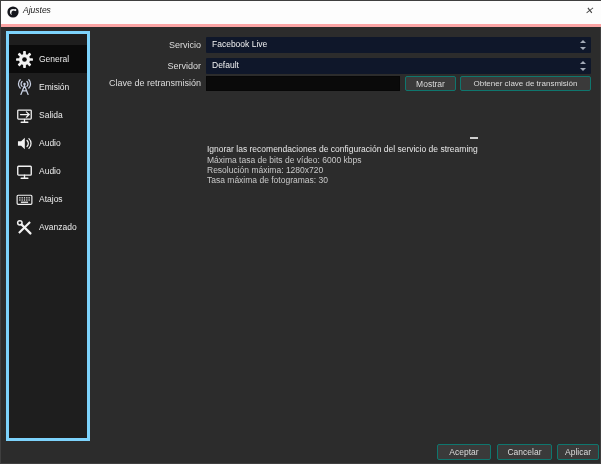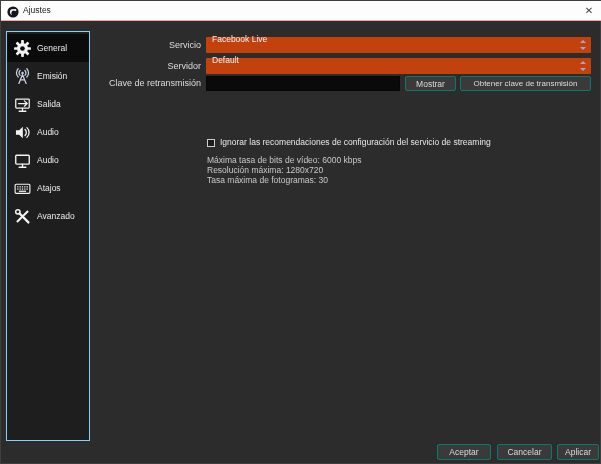--- a/index.html
+++ b/index.html
@@ -7,66 +7,66 @@
   body {
     font-family:"Liberation Sans", sans-serif;
     background:#2c2c2c;
     position:relative;
     overflow:hidden;
   }
   .window { position:absolute; inset:0; border:1px solid #3f3f3f; }
 
   
   .titlebar {
-    position:absolute; left:0; top:0; width:601px; height:20px;
-    background:#fdfdfd; border-bottom:1px solid #fca5a5;
-    display:flex; align-items:center;
+    position:absolute; left:0; top:0; width:601px; height:26px;
+    background:#fdfdfd; border-bottom:3px solid #fca5a5;
+    display:flex; align-items:center;font-style:italic;
   }
   .titlebar .logo { position:absolute; left:6px; top:3px; width:12px; height:12px; }
   .titlebar .title { position:absolute; left:22px; top:0; height:18px; line-height:18px;
     font-size:8.5px; color:#1a1a1a; }
   .close-btn { position:absolute; right:0; top:0; width:26px; height:18px;
     display:flex; align-items:center; justify-content:center;
     font-size:10px; color:#444; cursor:default; }
 
   
   .sidebar {
     position:absolute; left:5px; top:30px; width:84px; height:410px;
-    background:#1e1e1e; border:1px solid #7dd3fc; padding-top:2px;
+    background:#1e1e1e; border:3px solid #7dd3fc; padding-top:11px;
   }
   .side-item { height:28px; display:flex; align-items:center; padding-left:3px; }
   .side-item.highlight { background:#0b0b0b; }
   .side-item .ico { width:24px; height:22px; display:flex; align-items:center; justify-content:center; flex:0 0 24px; }
   .side-item .lbl { font-size:8.5px; color:#ececec; margin-left:3px; white-space:nowrap; }
 
   
   .flabel { position:absolute; left:40px; width:160px; text-align:right;
     font-size:9px; color:#dedede; }
   .combo {
     position:absolute; left:205px; width:385px; height:16px;
-    background:#c2410c; border-radius:1px; color:#f2f2f2; font-size:8.5px;
-    display:flex; align-items:center; padding:0 16px 12px 6px;
+    background:#0f172a; border-radius:1px; color:#f2f2f2; font-size:8.5px;
+    display:flex; align-items:flex-end; padding:0 16px 4px 6px;
   }
   .spin { position:absolute; right:4px; top:3px; width:8px; height:10px;
     display:flex; flex-direction:column; align-items:center; justify-content:space-between; }
   .tri-up { width:0; height:0; border-left:3px solid transparent; border-right:3px solid transparent;
     border-bottom:3.5px solid #a4abb8; }
   .tri-down { width:0; height:0; border-left:3px solid transparent; border-right:3px solid transparent;
     border-top:3.5px solid #a4abb8; }
   .key-input {
     position:absolute; left:205px; top:75px; width:194px; height:15px;
     background:#0a0a0a; border:1px solid #070707; color:#eee; font-size:8.5px; padding:0 4px;
   }
   .btn {
     background:#3a3a3a; border:1px solid #0f766e; border-radius:2px;
     color:#dcdcdc; font-size:8.5px; display:flex; align-items:center; justify-content:center;
     position:absolute; cursor:default; white-space:nowrap;
   }
   .chk-row { position:absolute; left:206px; top:136px; height:10px;
-    display:flex; align-items:flex-end; gap:5px; }
+    display:flex; align-items:flex-end; gap:5px;flex-direction:column; }
   .chk { width:8px; height:8px; background:#1c1c1c; border:1px solid #cfcfcf; }
   .chk-lbl { font-size:8.5px; color:#e8e8e8; }
   .info { position:absolute; left:206px; top:154px; }
   .info div { font-size:8.5px; color:#c9c9c9; line-height:10.2px; }
 </style>
 </head>
 <body>
 
 <div class="window">
 

